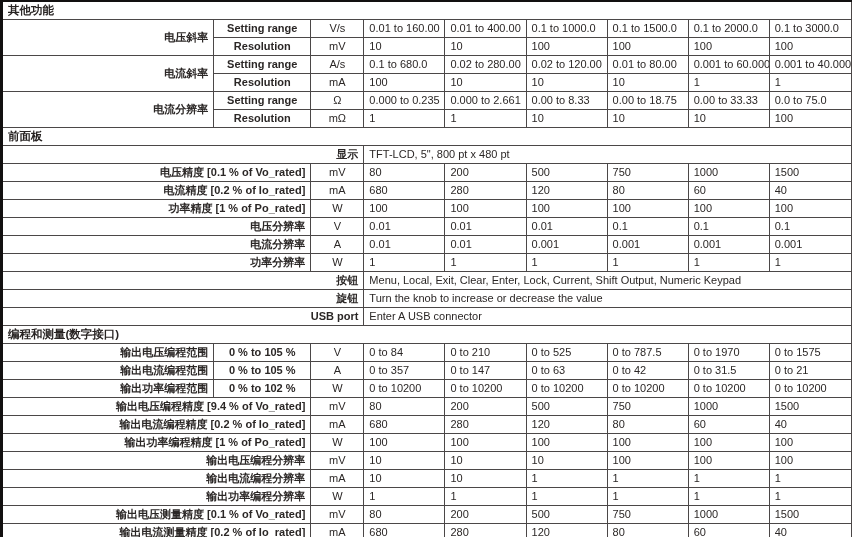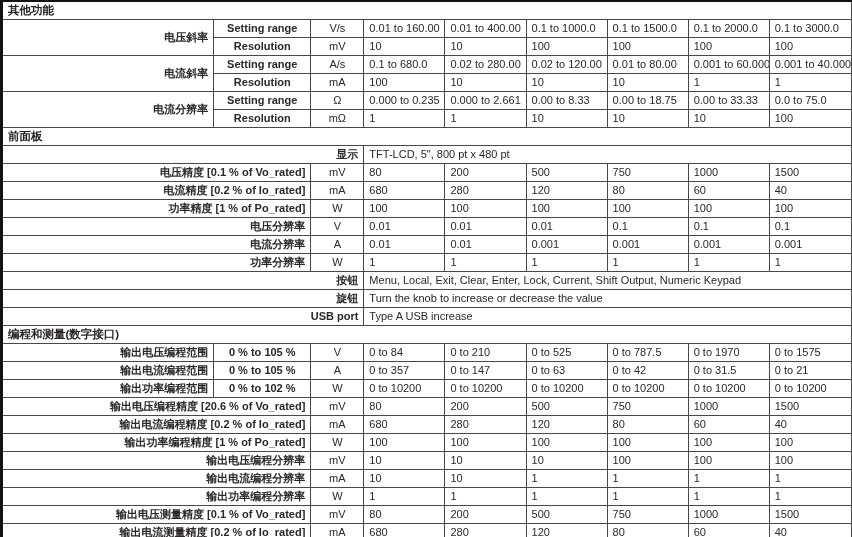--- a/index.html
+++ b/index.html
@@ -217,21 +217,21 @@
         <tr>
           <td class="label" colspan="3">按钮</td>
           <td class="value-merged" colspan="6">Menu, Local, Exit, Clear, Enter, Lock, Current, Shift Output, Numeric Keypad</td>
         </tr>
         <tr>
           <td class="label" colspan="3">旋钮</td>
           <td class="value-merged" colspan="6">Turn the knob to increase or decrease the value</td>
         </tr>
         <tr>
           <td class="label" colspan="3">USB port</td>
-          <td class="value-merged" colspan="6">Type A USB increase</td>
+          <td class="value-merged" colspan="6">Enter A USB connector</td>
         </tr>
         <tr>
           <td class="section-header" colspan="9">编程和测量(数字接口)</td>
         </tr>
         <tr>
           <td class="label">输出电压编程范围</td>
           <td class="sub">0 % to 105 %</td>
           <td class="unit">V</td>
           <td class="value">0 to 84</td>
           <td class="value">0 to 210</td>
@@ -256,21 +256,21 @@
           <td class="sub">0 % to 102 %</td>
           <td class="unit">W</td>
           <td class="value">0 to 10200</td>
           <td class="value">0 to 10200</td>
           <td class="value">0 to 10200</td>
           <td class="value">0 to 10200</td>
           <td class="value">0 to 10200</td>
           <td class="value">0 to 10200</td>
         </tr>
         <tr>
-          <td class="label" colspan="2">输出电压编程精度 [20.6 % of Vo_rated]</td>
+          <td class="label" colspan="2">输出电压编程精度 [9.4 % of Vo_rated]</td>
           <td class="unit">mV</td>
           <td class="value">80</td>
           <td class="value">200</td>
           <td class="value">500</td>
           <td class="value">750</td>
           <td class="value">1000</td>
           <td class="value">1500</td>
         </tr>
         <tr>
           <td class="label" colspan="2">输出电流编程精度 [0.2 % of Io_rated]</td>

